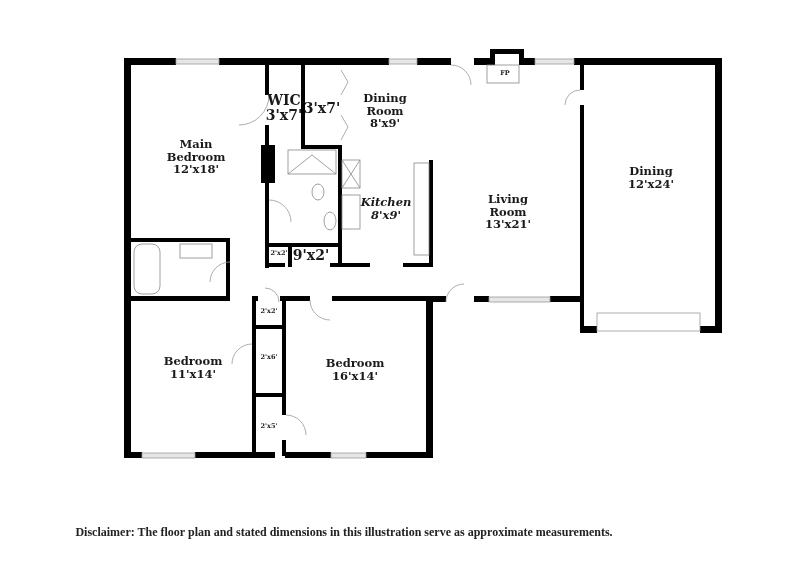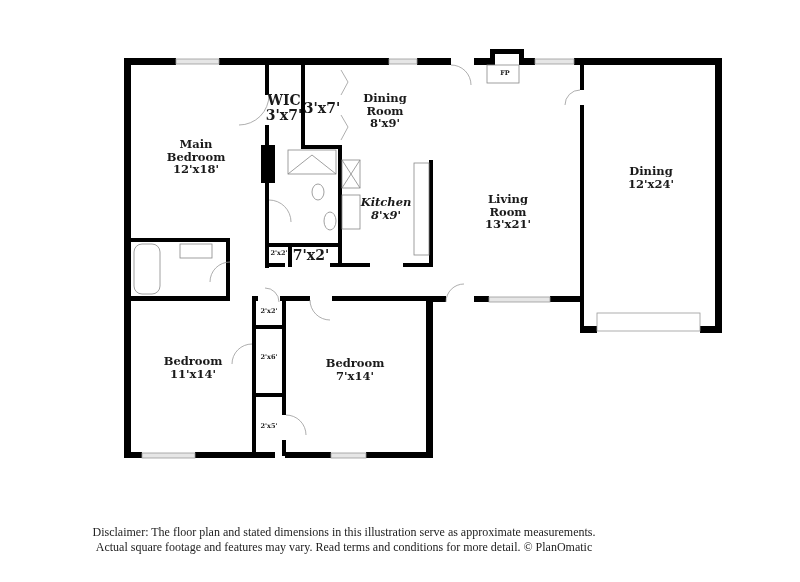--- a/index.html
+++ b/index.html
@@ -2,21 +2,21 @@
 <html><head>
 <meta charset="utf-8">
 <style>
   html, body { margin:0; padding:0; background:#ffffff; }
   body { width:800px; height:582px; position:relative; overflow:hidden; font-family:"DejaVu Serif", serif; }
   svg.plan { position:absolute; left:0; top:0; }
   .lbl { position:absolute; text-align:center; font-family:"DejaVu Serif", serif; font-weight:bold; color:#1a1a1a; line-height:1.1; transform:translateX(-50%); white-space:nowrap; }
   .lbl.big { font-size:11.5px; }
   .lbl.small { font-size:14px; }
   .lbl.tiny { font-size:6.5px; }
-  .disclaimer { position:absolute; left:0; top:525px; width:688px; text-align:center; font-family:"Liberation Serif", serif; font-size:12px; color:#222; line-height:15px; }
+  .disclaimer { position:absolute; left:0; top:525px; width:688px; text-align:center; font-family:"Liberation Serif", serif; font-size:12px; color:#222; line-height:15px;font-weight:bold; }
 </style>
 </head>
 <body>
 
 <svg class="plan" width="800" height="582" viewBox="0 0 800 582">
   <g fill="#000">
 
     <rect x="124" y="58" width="52" height="7"></rect>
     <rect x="219" y="58" width="170" height="7"></rect>
     <rect x="417" y="58" width="34" height="7"></rect>
@@ -150,39 +150,38 @@
   <div>13'x21'</div>
 </div>
 <div class="lbl big" style="left:651px; top:165px;">
   <div>Dining</div>
   <div>12'x24'</div>
 </div>
 <div class="lbl tiny" style="left:505px; top:70px;">
   <div>FP</div>
 </div>
 <div class="lbl small" style="left:311px; top:248px;">
-  <div>7'x2'</div>
+  <div>9'x2'</div>
 </div>
 <div class="lbl tiny" style="left:279px; top:250px;">
   <div>2'x2'</div>
 </div>
 <div class="lbl tiny" style="left:269px; top:308px;">
   <div>2'x2'</div>
 </div>
 <div class="lbl big" style="left:193px; top:355px;">
   <div>Bedroom</div>
   <div>11'x14'</div>
 </div>
 <div class="lbl big" style="left:355px; top:357px;">
   <div>Bedroom</div>
-  <div>7'x14'</div>
+  <div>16'x14'</div>
 </div>
 <div class="lbl tiny" style="left:269px; top:354px;">
   <div>2'x6'</div>
 </div>
 <div class="lbl tiny" style="left:269px; top:423px;">
   <div>2'x5'</div>
 </div>
 
 <div class="disclaimer">
   <div>Disclaimer: The floor plan and stated dimensions in this illustration serve as approximate measurements.</div>
-  <div>Actual square footage and features may vary. Read terms and conditions for more detail. © PlanOmatic</div>
 </div>
 
 </body></html>

